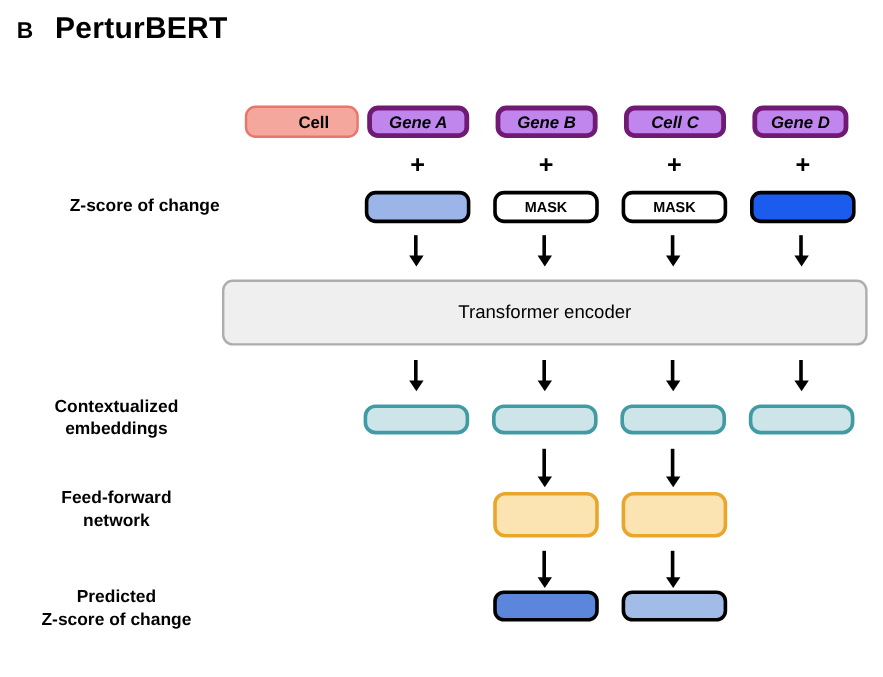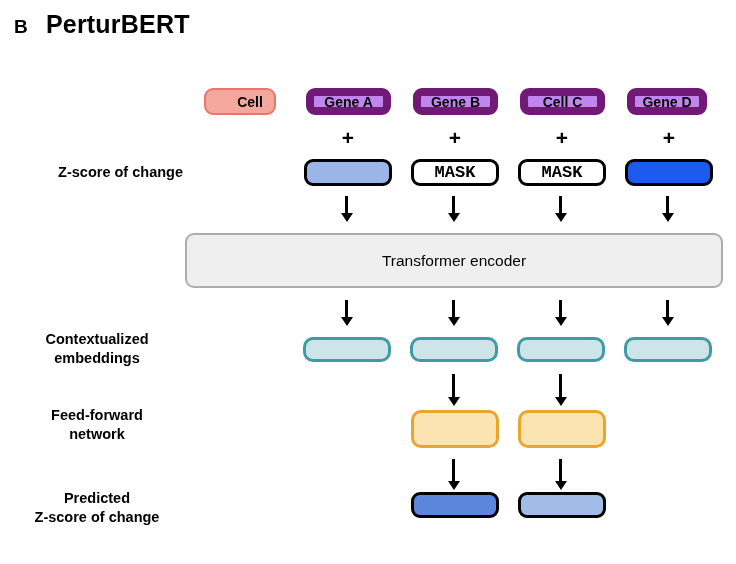--- a/index.html
+++ b/index.html
@@ -57,42 +57,42 @@
     font-weight: bold;
     border-radius: 8px;
   }
   .tok-cell {
     background: #F4A79C;
     border: 2px solid #E8766B;
     border-radius: 9px;
   }
   .tok-gene {
     background: #C186EE;
-    border: 8px solid #701a75;
-    border-radius: 9px;
+    border: 4px solid #701a75;
+    border-radius: 9px;
+    font-style: italic;
   }
   .plus {
     position: absolute;
     font-size: 21px;
     font-weight: bold;
     text-align: center;
     width: 24px;
     line-height: 21px;
   }
   .zbox {
     position: absolute;
     box-sizing: border-box;
     border: 3px solid #000000;
     border-radius: 9px;
     display: flex;
     align-items: center;
     justify-content: center;
-    font-size: 17px;
-    font-weight: bold;
-    font-family: Liberation Mono, monospace;
+    font-size: 12px;
+    font-weight: bold;
   }
   .zbox.mask { background: #FFFFFF; }
   .zbox.light { background: #9CB5E8; }
   .zbox.strong { background: #1B5CEF; }
 
   .encoder {
     position: absolute;
     box-sizing: border-box;
     background: #EFEFEF;
     border: 2px solid #ADADAD;
@@ -146,21 +146,21 @@
   }
 </style>
 </head>
 <body>
 
 <div class="panel-header">
   <span class="panel-letter">B</span>
   <span class="panel-title">PerturBERT</span>
 </div>
 
-<div class="token tok-cell" style="left:204px; top:88px; width:72px; height:27px;padding-left:20px;">
+<div class="token tok-cell" style="left:204px; top:88px; width:95px; height:27px;padding-left:20px;">
   <span>Cell</span>
 </div>
 
 <div class="token tok-gene" style="left:306px; top:88px; width:85px; height:27px;">
   <span>Gene A</span>
 </div>
 <div class="token tok-gene" style="left:413px; top:88px; width:85px; height:27px;">
   <span>Gene B</span>
 </div>
 <div class="token tok-gene" style="left:520px; top:88px; width:85px; height:27px;">

